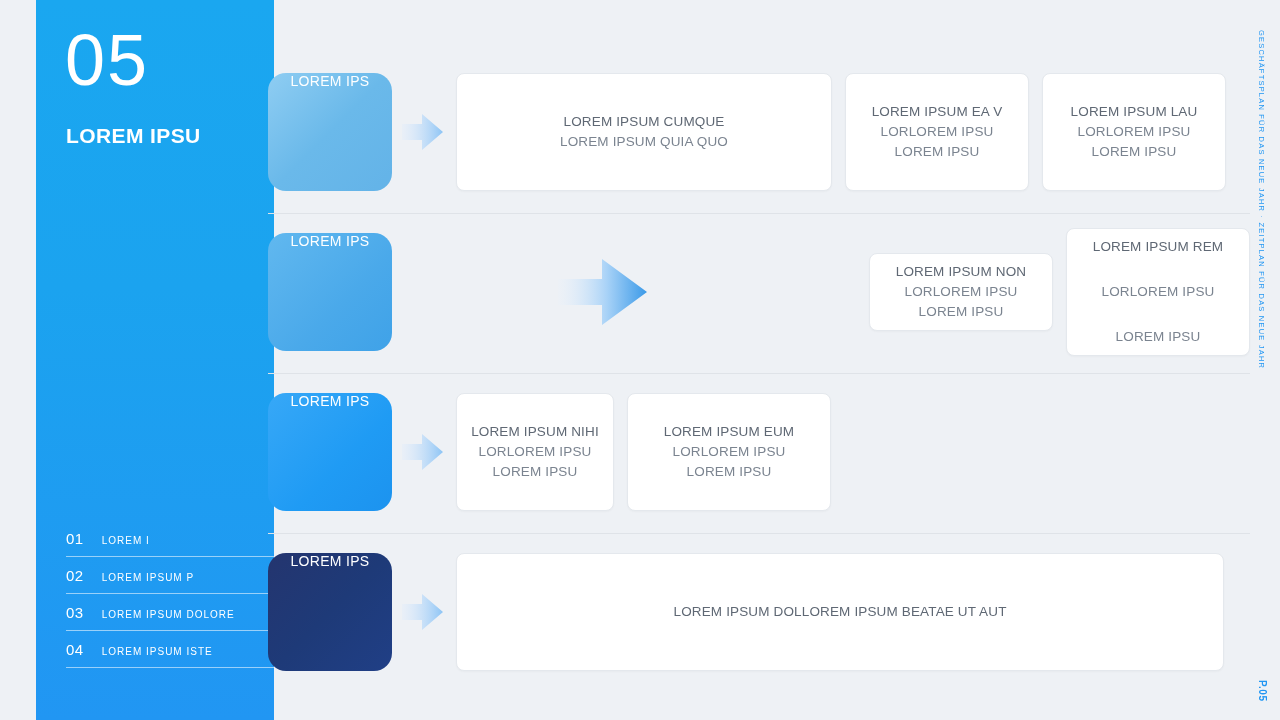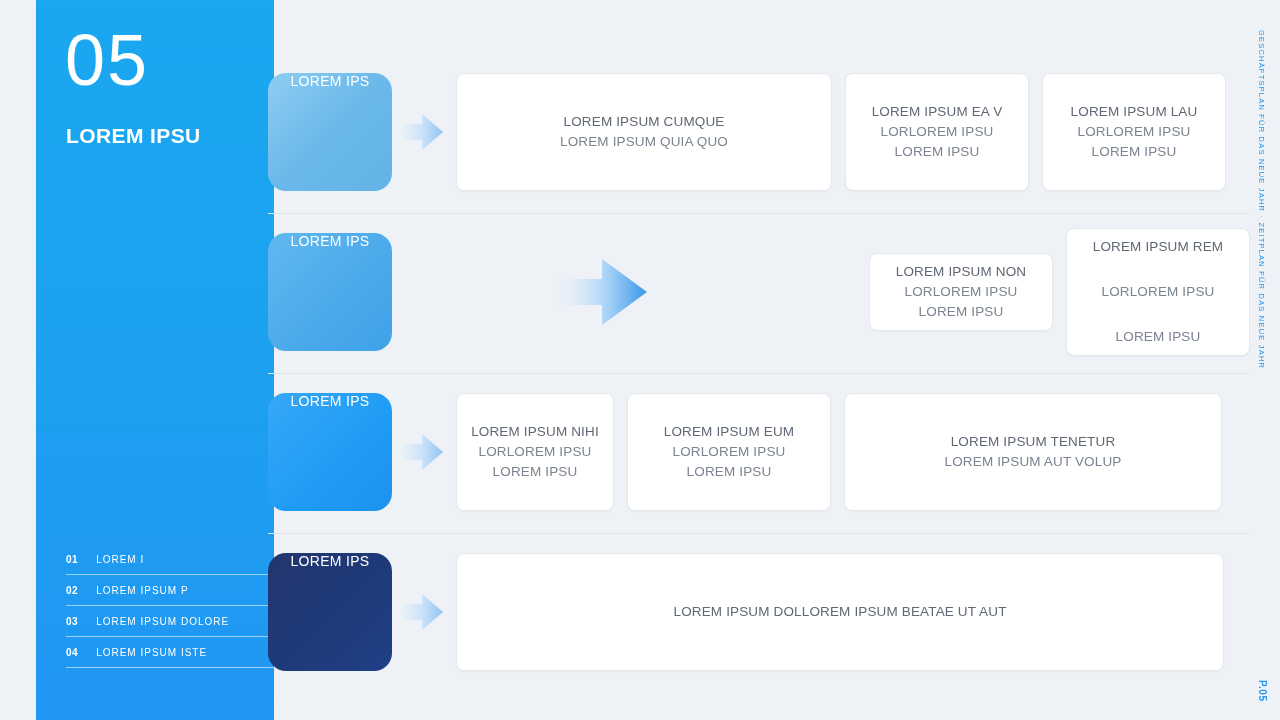--- a/index.html
+++ b/index.html
@@ -37,21 +37,21 @@
   .toc {
     position: absolute; left: 30px; bottom: 52px;
     width: 208px;
   }
   .toc-item {
     display: flex; align-items: baseline;
     gap: 10px;
     padding: 10px 0 9px 0;
     border-bottom: 1px solid rgba(255,255,255,0.55);
   }
-  .toc-num { font-size: 10px; font-weight: 700; letter-spacing: .5px; }
+  .toc-num { font-size: 15px; font-weight: 400; letter-spacing: .5px; }
   .toc-label { font-size: 10px; letter-spacing: 1px; font-weight: 400; padding-left: 8px; }
 
   
   .vert-text {
     position: absolute; right: 14px; top: 30px;
     writing-mode: vertical-rl;
     font-size: 7.5px; letter-spacing: 1.2px;
     color: #2196f3;
     white-space: nowrap;
   }
@@ -253,24 +253,20 @@
         <div class="card" style="width:158px;">
           <span class="card-line em">LOREM IPSUM NIHI</span>
           <span class="card-line">LORLOREM IPSU</span>
           <span class="card-line">LOREM IPSU</span>
         </div>
         <div class="card" style="width:204px;">
           <span class="card-line em">LOREM IPSUM EUM</span>
           <span class="card-line">LORLOREM IPSU</span>
           <span class="card-line">LOREM IPSU</span>
         </div>
-        <div class="card" style="width:378px;">
-          <span class="card-line em">LOREM IPSUM TENETUR</span>
-          <span class="card-line">LOREM IPSUM AUT VOLUP</span>
-        </div>
       </div>
     </div>
 
     <div class="row-divider" style="top:533px;"></div>
 
     <div class="row" style="top:552px;">
       <div class="tile tile-4">
         <span>LOREM IPS</span>
       </div>
       <div class="arrow">

